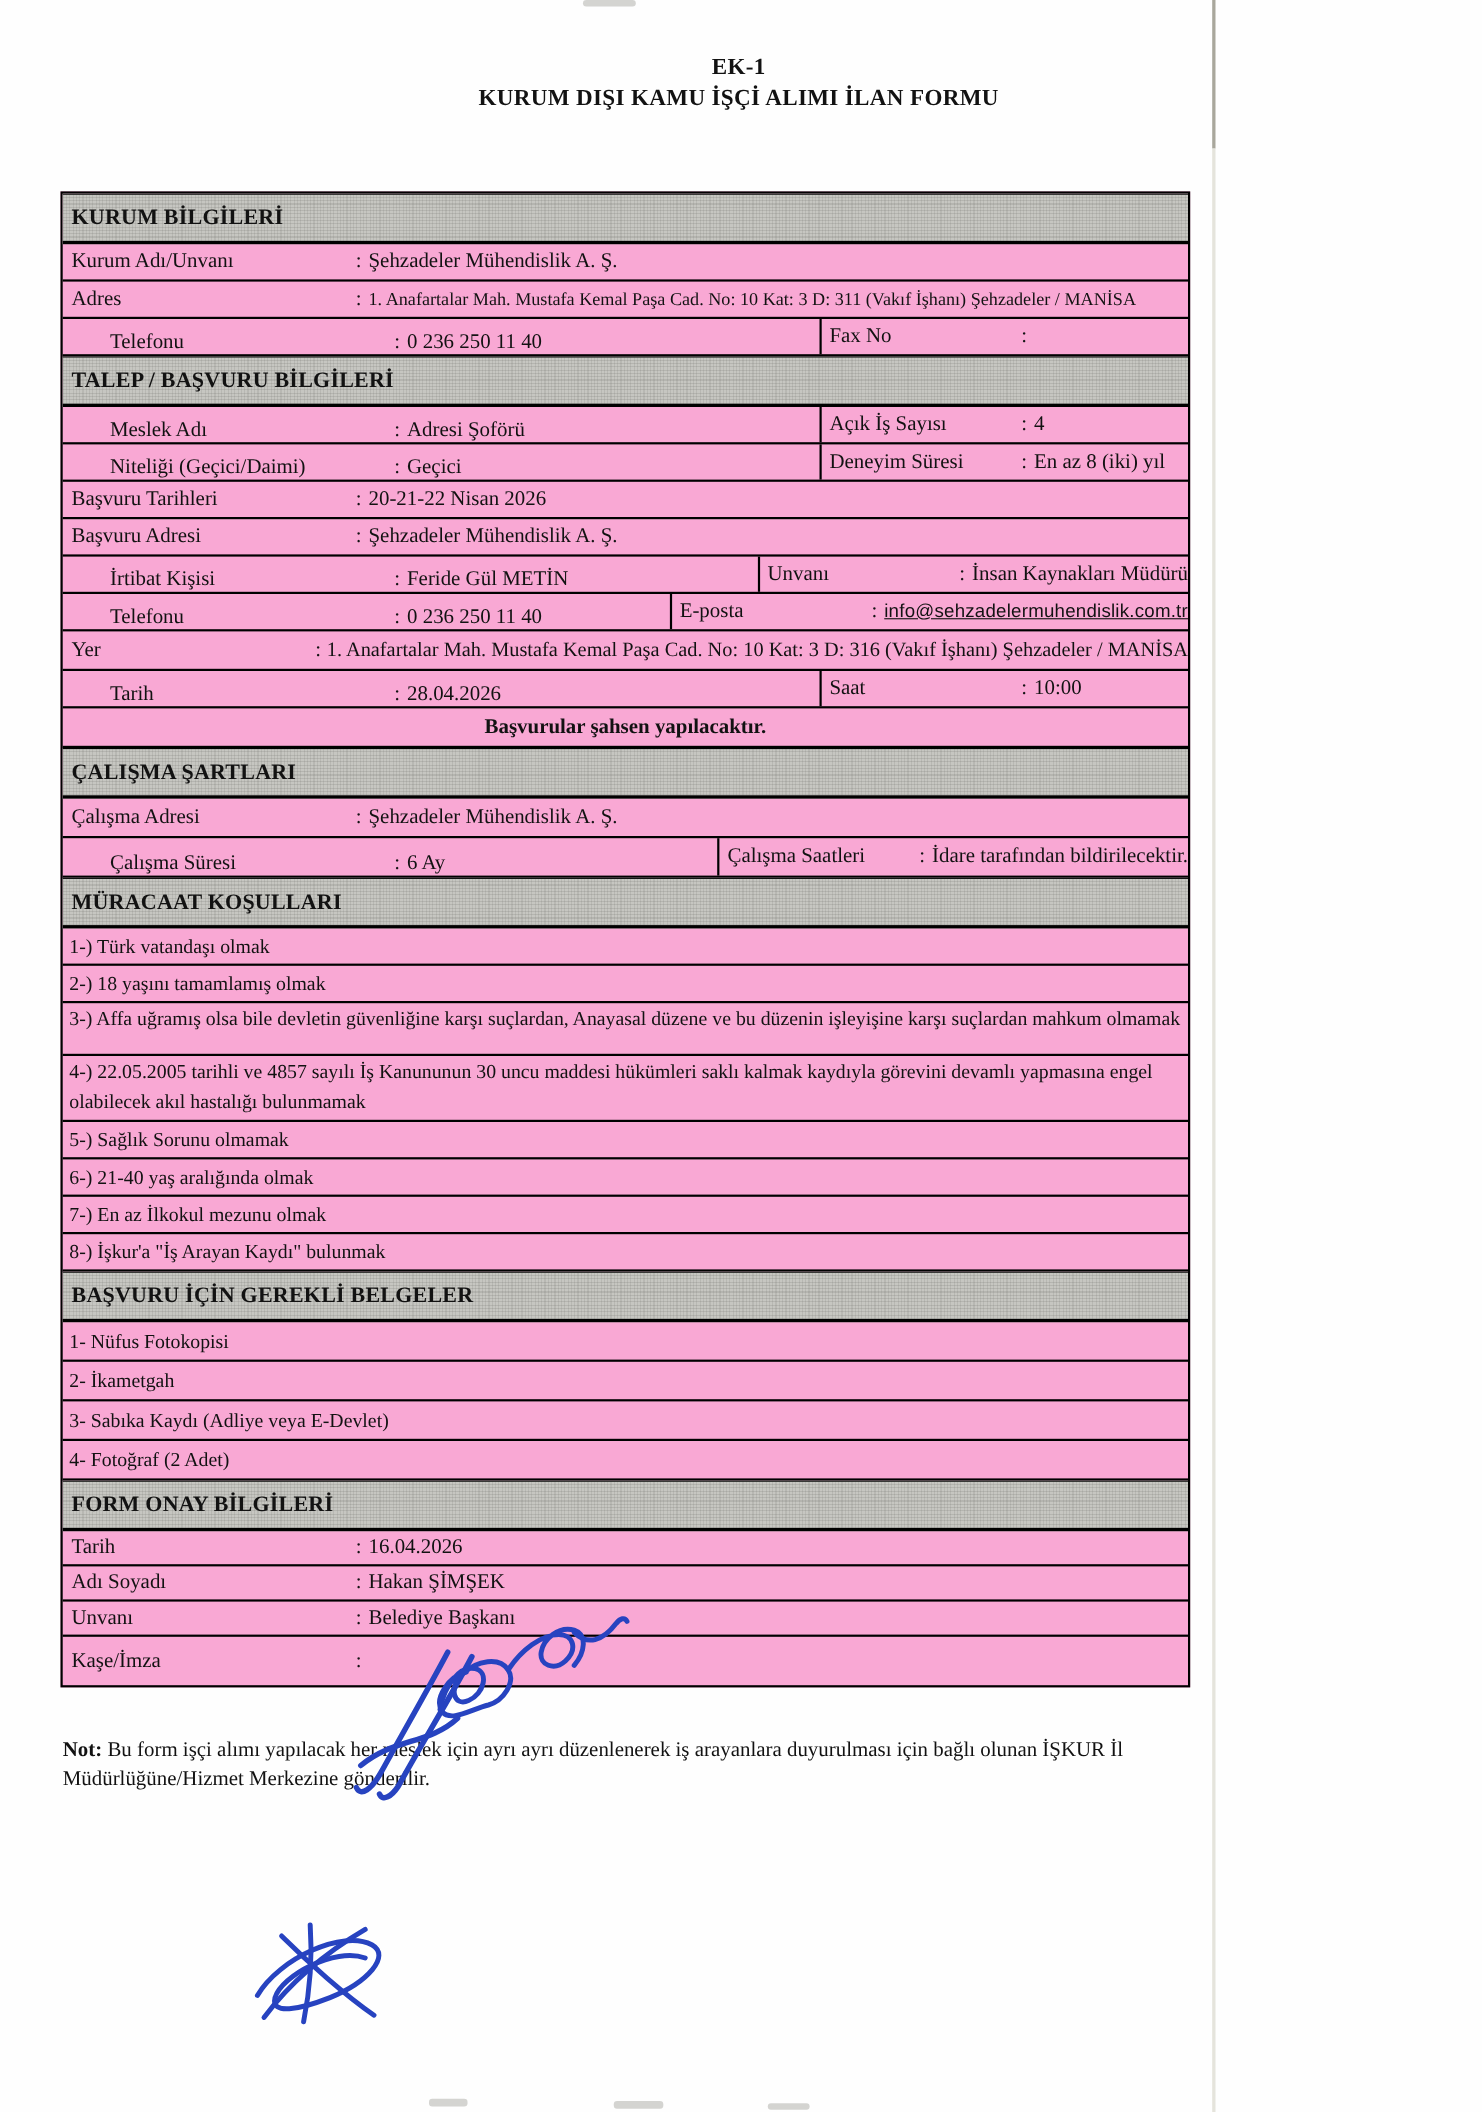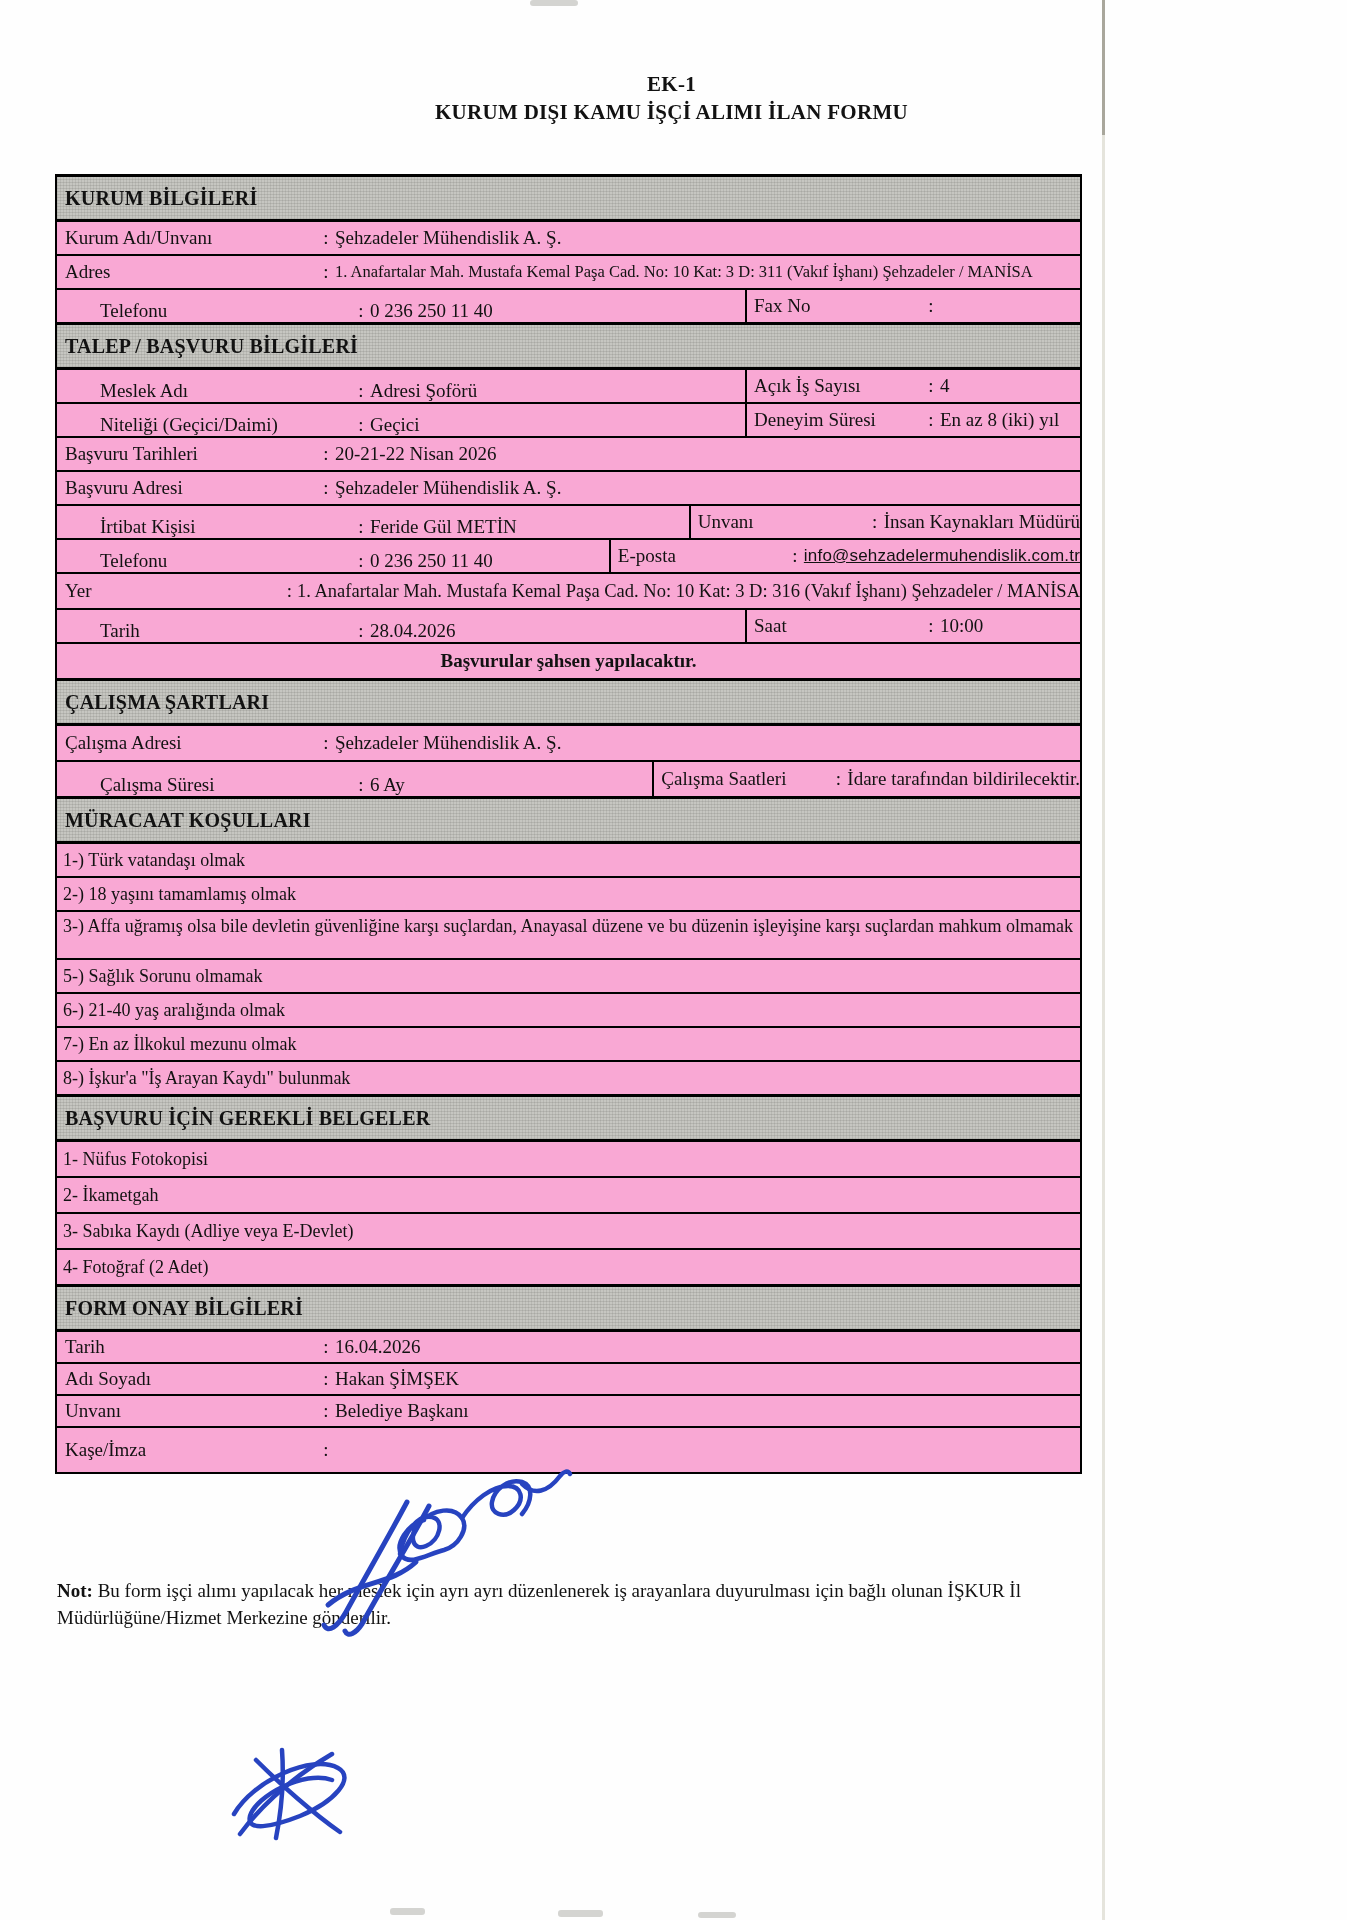--- a/index.html
+++ b/index.html
@@ -1,20 +1,20 @@
 <!DOCTYPE html>
 <html><head>
 <meta charset="utf-8">
 <style>
   html,body{margin:0;padding:0;background:#ffffff;}
   body{font-family:"Liberation Serif","DejaVu Serif",serif;color:#121212;}
   .page{position:relative;width:1347px;height:1920px;background:#fefefe;overflow:hidden;}
 
   
-  .title-block{position:absolute;left:55px;top:72px;width:1233px;text-align:center;}
+  .title-block{position:absolute;left:55px;top:48px;width:1233px;text-align:center;}
   .title-line1{font-size:21px;font-weight:bold;letter-spacing:.3px;}
   .title-line2{font-size:21px;font-weight:bold;margin-top:3px;letter-spacing:.3px;}
 
   
   .form-table{position:absolute;left:55px;top:174px;width:1027px;border:2px solid #000;background:#f9a8d4;box-sizing:border-box;}
   .row{display:flex;align-items:center;border-bottom:2px solid #000;box-sizing:border-box;font-size:19px;}
   .row:last-child{border-bottom:none;}
   .sec-header{display:flex;align-items:center;height:46px;border-top:1px solid #000;border-bottom:3px solid #000;box-sizing:border-box;
     background-color:#c6c6c1;
     background-image:repeating-linear-gradient(0deg, rgba(110,110,105,.20) 0 1px, transparent 1px 3px),
@@ -195,20 +195,26 @@
     </div>
     <div class="row h34 item-row">
       <span class="item-text">1-) Türk vatandaşı olmak</span>
     </div>
     <div class="row h34 item-row">
       <span class="item-text">2-) 18 yaşını tamamlamış olmak</span>
     </div>
     <div class="row h48 item-row top-align">
       <span class="item-text">3-) Affa uğramış olsa bile devletin güvenliğine karşı suçlardan, Anayasal düzene ve bu düzenin işleyişine karşı suçlardan mahkum olmamak</span>
     </div>
+    <div class="row h60 item-row top-align">
+      <span class="item-wrap">
+        <span class="item-text" style="display:block;">4-) 22.05.2005 tarihli ve 4857 sayılı İş Kanununun 30 uncu maddesi hükümleri saklı kalmak kaydıyla görevini devamlı yapmasına engel</span>
+        <span class="item-line2" style="display:block;margin-top:6px;">olabilecek akıl hastalığı bulunmamak</span>
+      </span>
+    </div>
     <div class="row h34 item-row">
       <span class="item-text">5-) Sağlık Sorunu olmamak</span>
     </div>
     <div class="row h34 item-row">
       <span class="item-text">6-) 21-40 yaş aralığında olmak</span>
     </div>
     <div class="row h34 item-row">
       <span class="item-text">7-) En az İlkokul mezunu olmak</span>
     </div>
     <div class="row h34 item-row">

